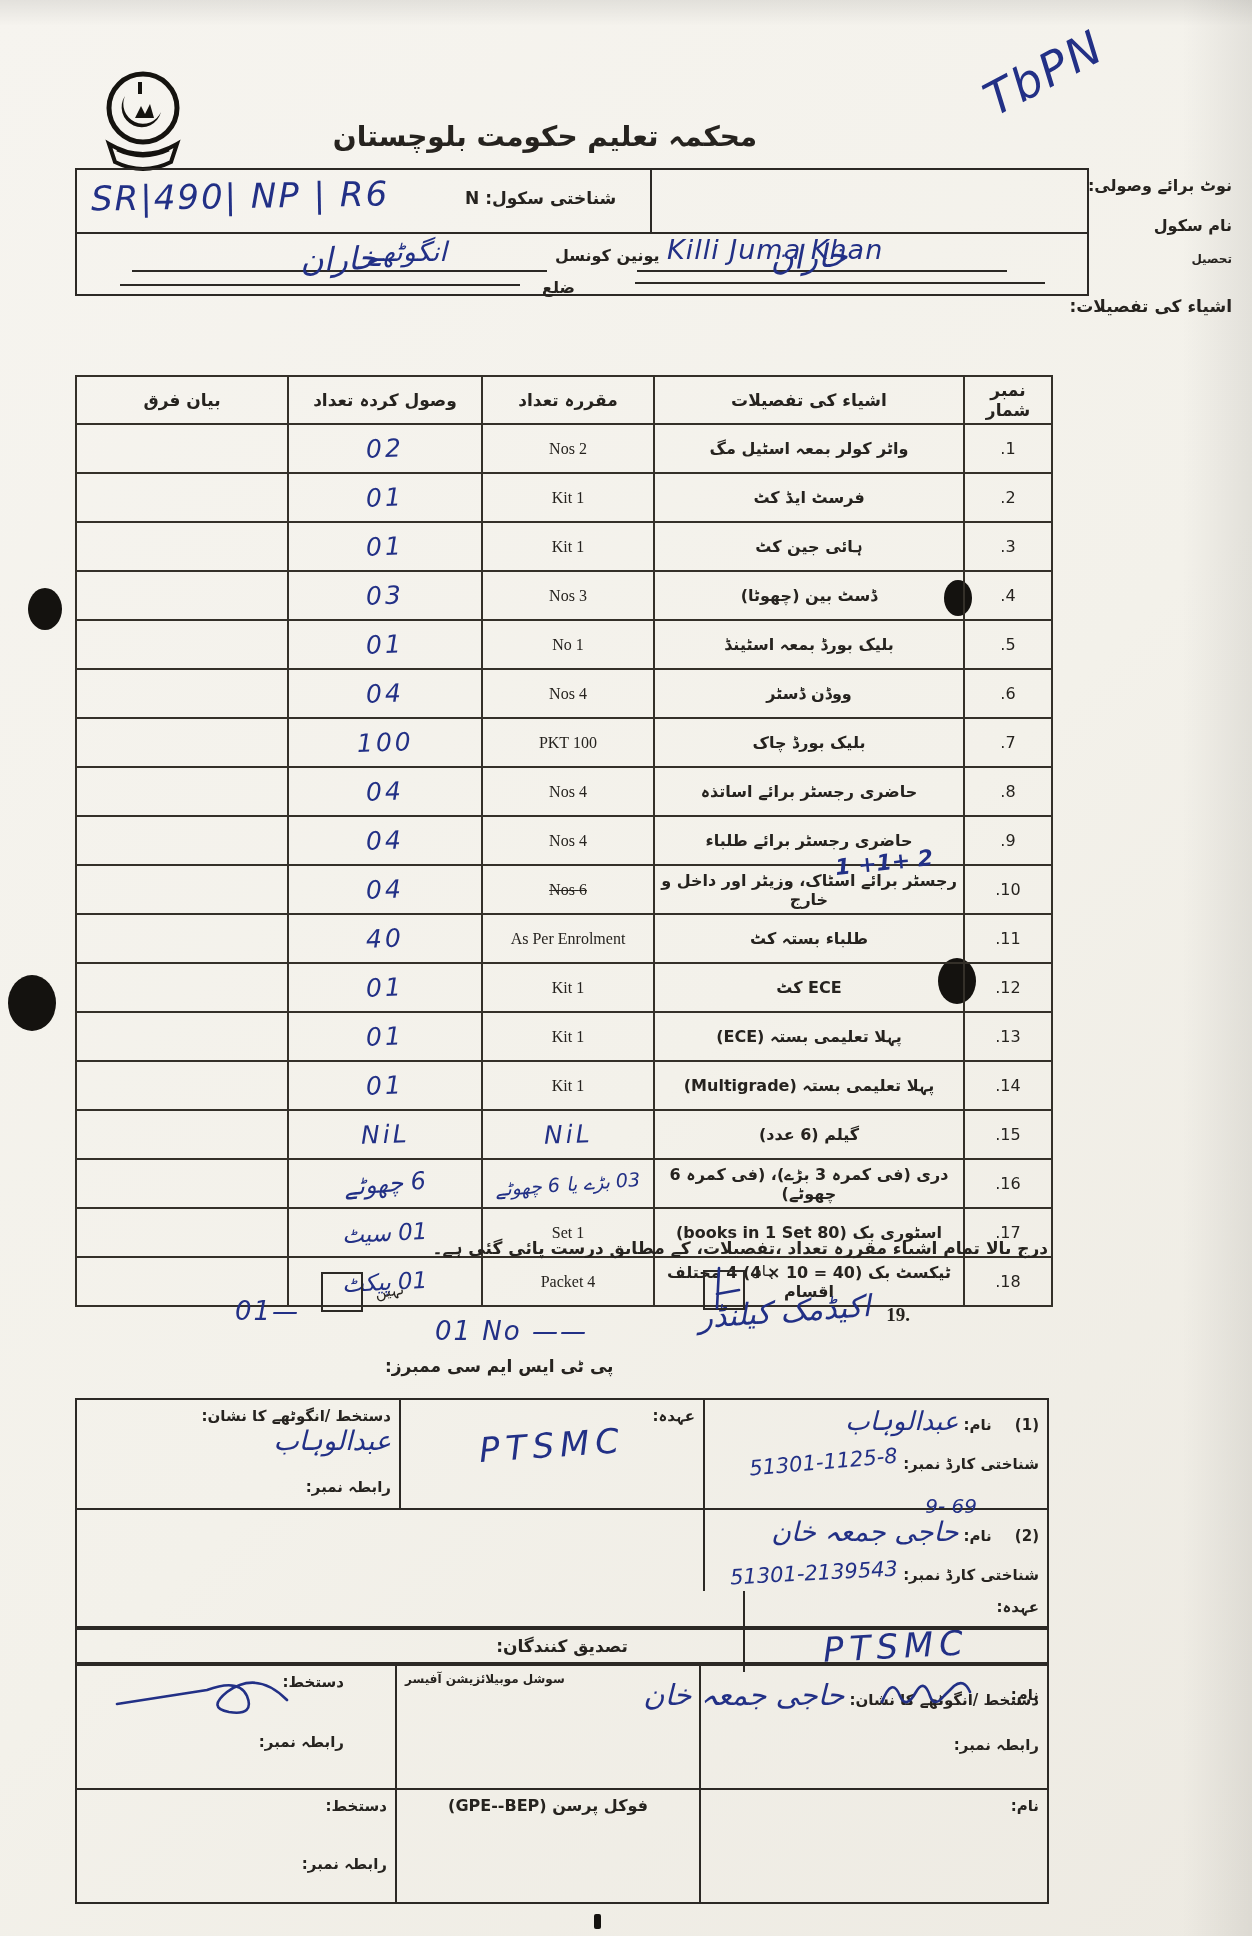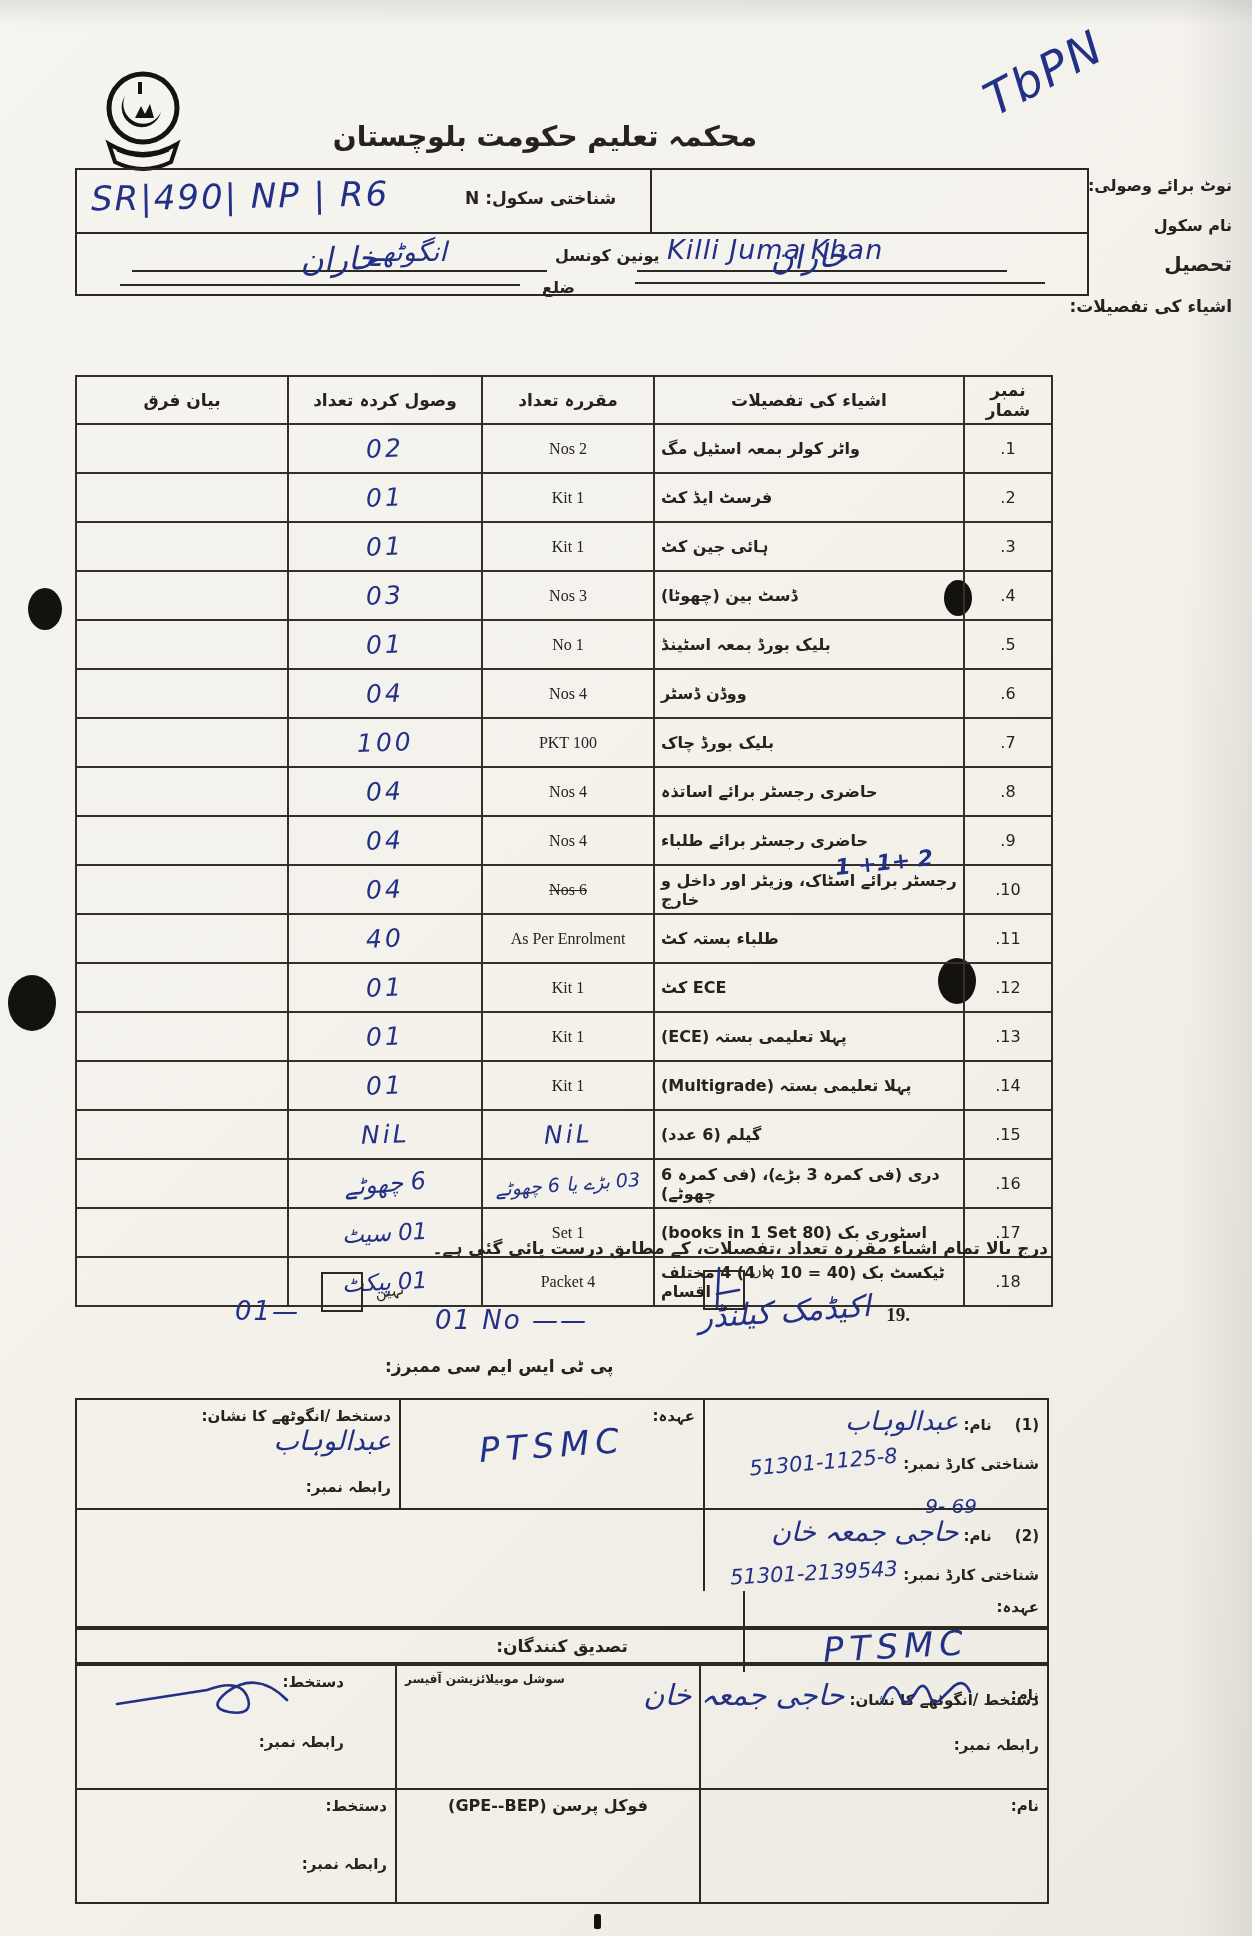--- a/index.html
+++ b/index.html
@@ -21,21 +21,21 @@
   
   .infobox{position:absolute;left:75px;top:168px;width:1010px;height:124px;border:2.5px solid #2c2925;}
   .infobox .r1divider{position:absolute;left:573px;top:0;width:2px;height:62px;background:#2c2925;}
   .infobox .r1bottom{position:absolute;left:0;top:62px;width:100%;height:2px;background:#2c2925;}
   
   table.items{position:absolute;left:75px;top:375px;width:976px;border-collapse:collapse;table-layout:fixed;direction:rtl;}
   table.items td,table.items th{border:2px solid #343029;padding:2px 6px;overflow:visible;}
   table.items th{font-size:17px;font-weight:bold;height:42px;}
   table.items td{height:43px;font-size:16px;position:relative;}
   td.c-ser{text-align:center;font-size:16px;}
-  td.c-item{text-align:left;font-weight:600;}
+  td.c-item{text-align:center;font-weight:600;}
   td.c-fix{text-align:center;font-family:"Liberation Serif",serif;font-size:17px;}
   td.c-rec{text-align:center;}
   .rec-hw{font-size:25px;letter-spacing:3px;display:inline-block;transform:rotate(-2deg);}
   .struck{text-decoration:line-through;}
   .annot10{position:absolute;top:-16px;right:30px;font-size:22px;transform:rotate(-6deg);}
   
   .mtable{position:absolute;left:75px;width:970px;border:2.5px solid #2c2925;direction:rtl;}
   .mrow{display:flex;border-top:2px solid #2c2925;}
   .mrow:first-child{border-top:none;}
   .mcell{padding:6px 8px;border-left:2px solid #2c2925;position:relative;}
@@ -85,21 +85,21 @@
   </div>
 
   <div class="abs uline" style="left:635px;top:282px;width:410px;"></div>
   <div class="abs hw rtl" style="left:770px;top:238px;font-size:32px;transform:rotate(-3deg);">خاران</div>
   <div class="abs rtl printed b" style="left:542px;top:252px;font-size:16px;margin-top:26px;">ضلع</div>
   <div class="abs uline" style="left:120px;top:284px;width:400px;"></div>
   <div class="abs hw rtl" style="left:300px;top:240px;font-size:32px;transform:rotate(-2deg);">خاران</div>
 
   <div class="abs rtl printed b" style="left:1052px;top:176px;width:180px;font-size:16px;">نوٹ برائے وصولی:</div>
   <div class="abs rtl printed b" style="left:1092px;top:216px;width:140px;font-size:16px;">نام سکول</div>
-  <div class="abs rtl printed b" style="left:1092px;top:252px;width:140px;font-size:20px;">تحصیل</div>
+  <div class="abs rtl printed b" style="left:1092px;top:252px;width:140px;font-size:12px;">تحصیل</div>
   <div class="abs rtl printed b" style="left:1052px;top:296px;width:180px;font-size:17px;">اشیاء کی تفصیلات:</div>
 
   <table class="items">
     <colgroup>
         <col style="width:88px">
         <col style="width:310px">
         <col style="width:172px">
         <col style="width:194px">
         <col style="width:212px">
       </colgroup>
@@ -244,21 +244,21 @@
 
   <div class="abs" style="left:75px;top:1268px;width:1010px;height:130px;">
     <div class="abs printed b ser" style="right:175px;top:36px;font-size:19px;">19.</div>
     <div class="abs hw rtl" style="right:215px;top:26px;font-size:30px;transform:rotate(-4deg);">اکیڈمک کیلنڈر</div>
     <div class="abs rtl printed" style="right:310px;top:-6px;font-size:15px;">ہاں</div>
     <div class="chk" style="right:340px;top:2px;">
       <svg width="46" height="52" style="position:absolute;left:-4px;top:-8px;">
           <path class="sig-svg" d="M18 4 L16 44 M16 30 L38 26" stroke-width="3.4"></path>
         </svg>
     </div>
-    <div class="abs hw" style="left:360px;top:37px;font-size:26px;letter-spacing:2px;"><span>01 No</span> ——</div>
+    <div class="abs hw" style="left:360px;top:48px;font-size:26px;letter-spacing:2px;"><span>01 No</span> ——</div>
     <div class="abs rtl printed" style="left:300px;top:14px;font-size:15px;transform:rotate(-10deg);">نہیں</div>
     <div class="abs chk" style="left:246px;top:4px;"></div>
     <div class="abs hw" style="left:160px;top:28px;font-size:26px;letter-spacing:2px;"><span>01</span>—</div>
     <div class="abs rtl printed b" style="left:310px;top:88px;font-size:17px;">پی ٹی ایس ایم سی ممبرز:</div>
   </div>
 
   <div class="mtable" style="top:1398px;">
     <div class="mrow" style="height:108px;">
       <div class="mcell" style="width:326px;">
         <span class="lab">(1)</span>

